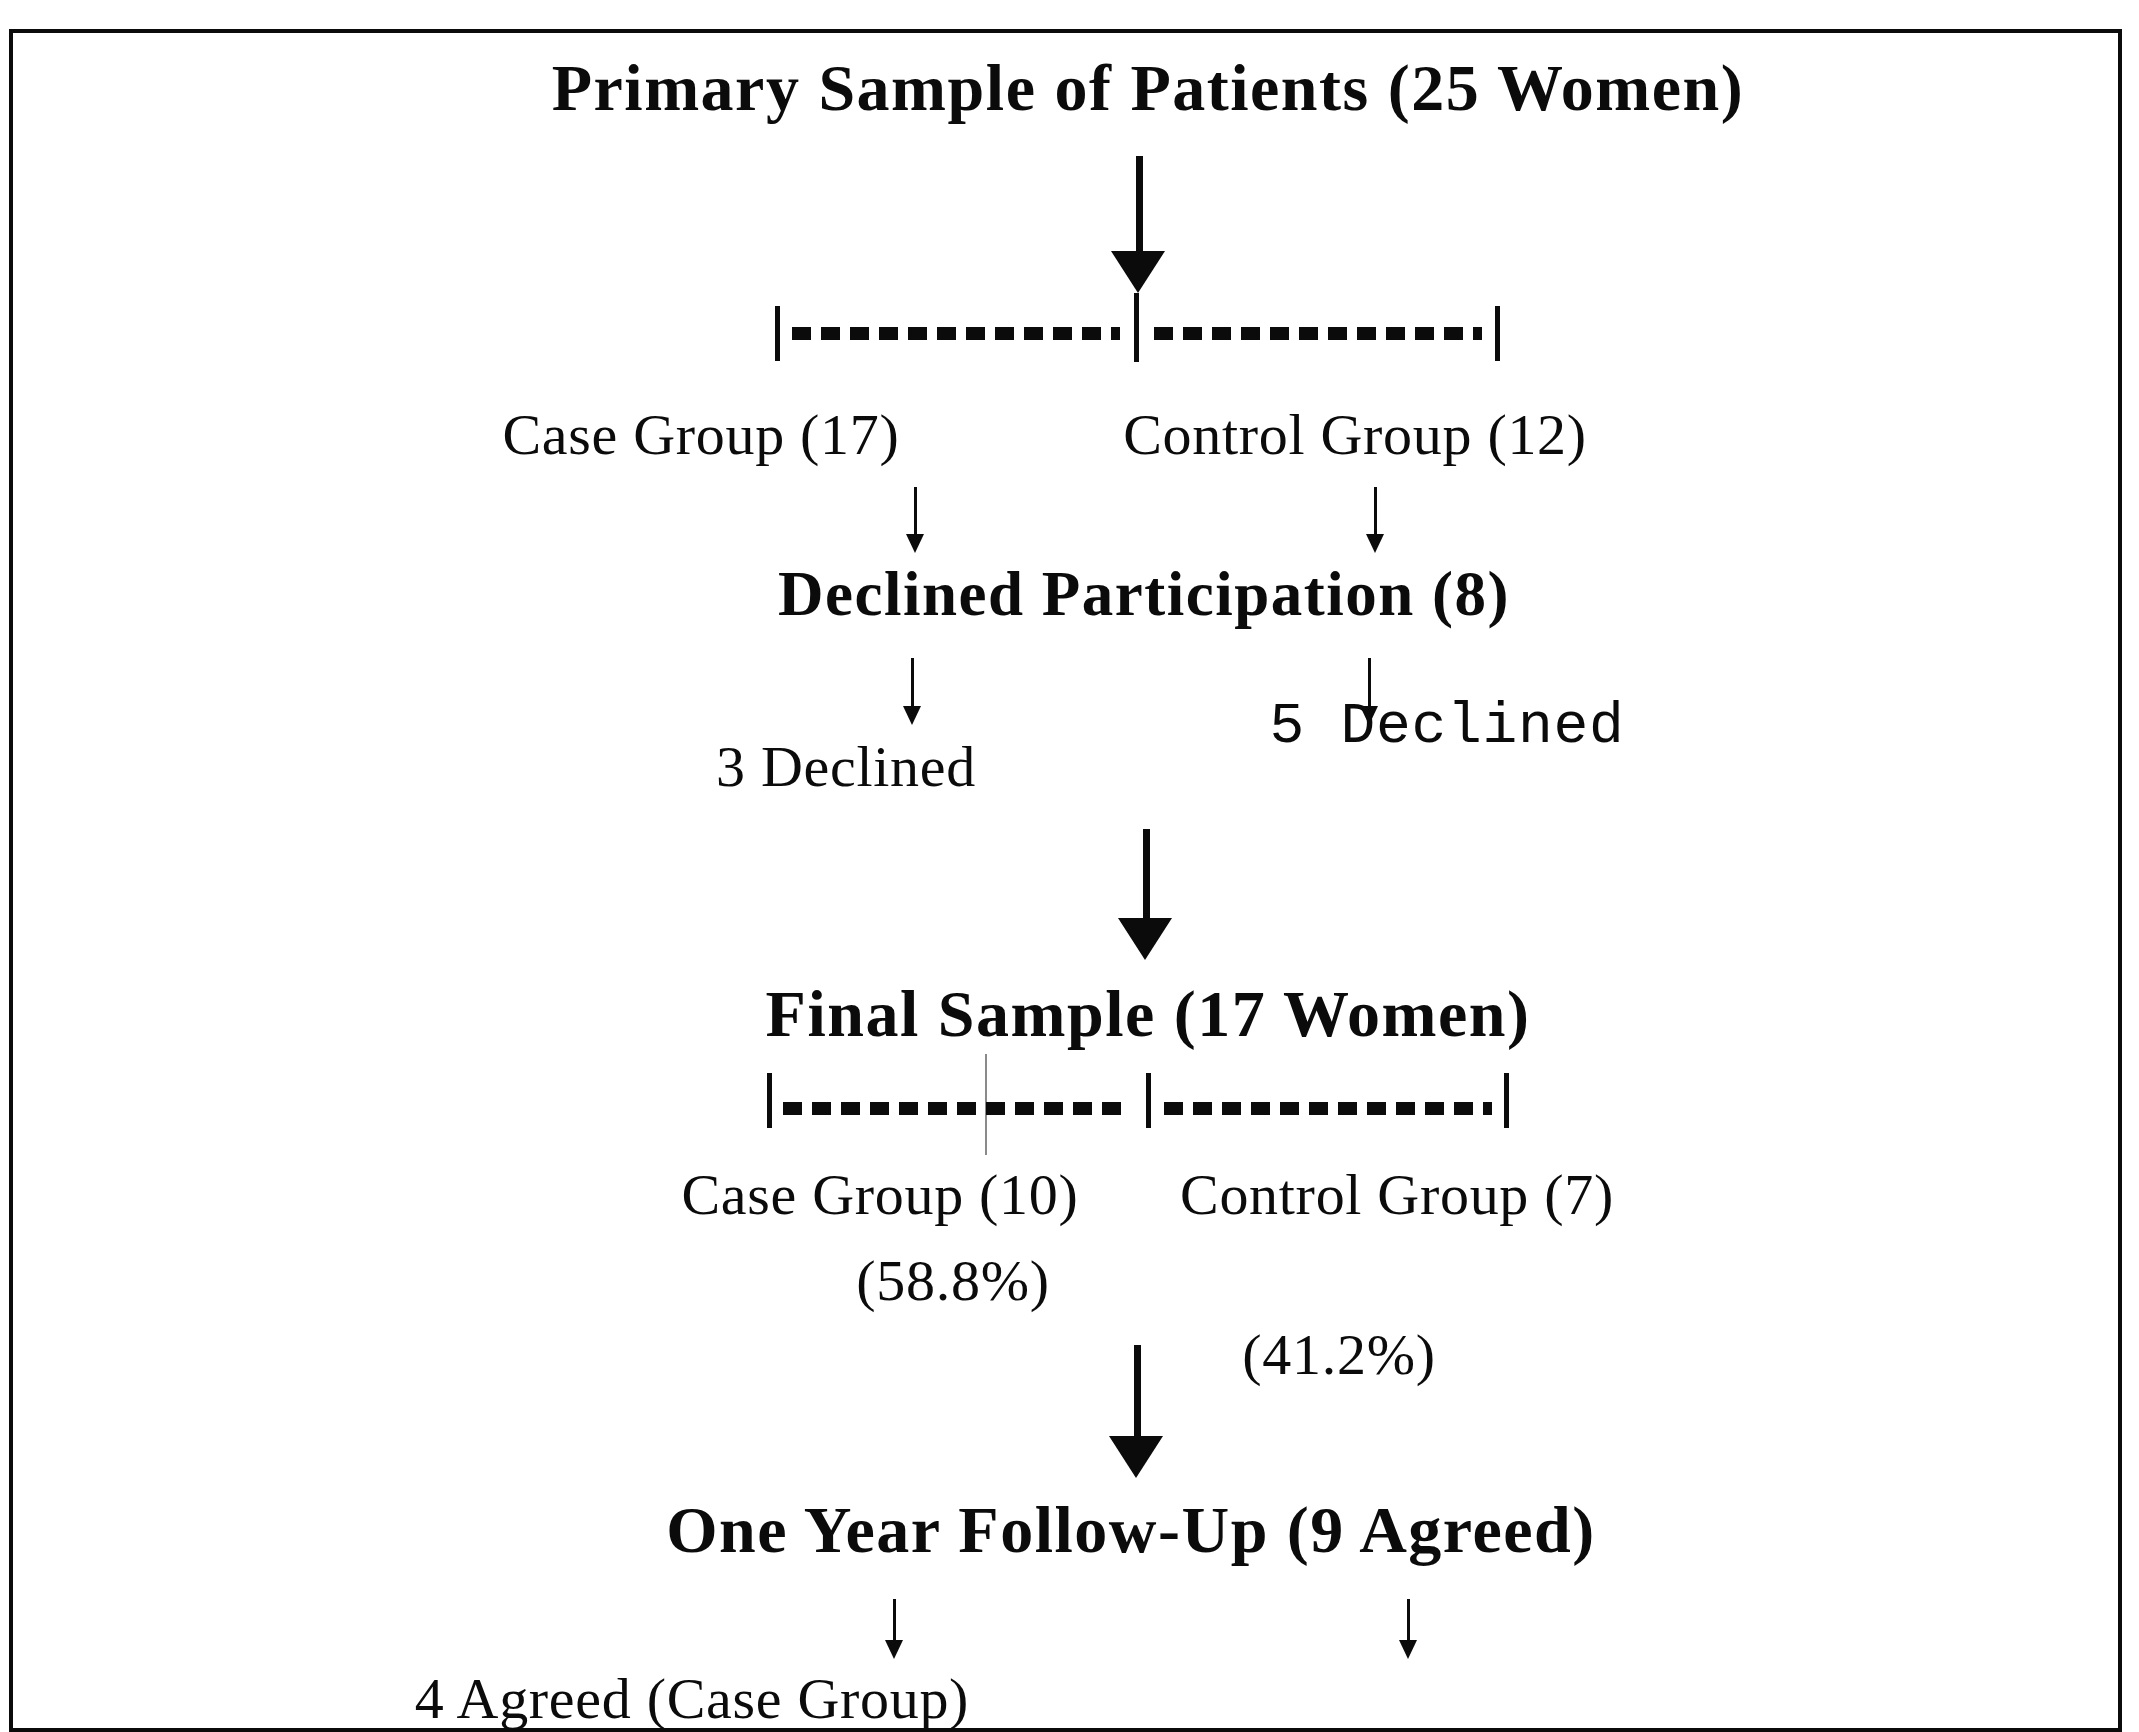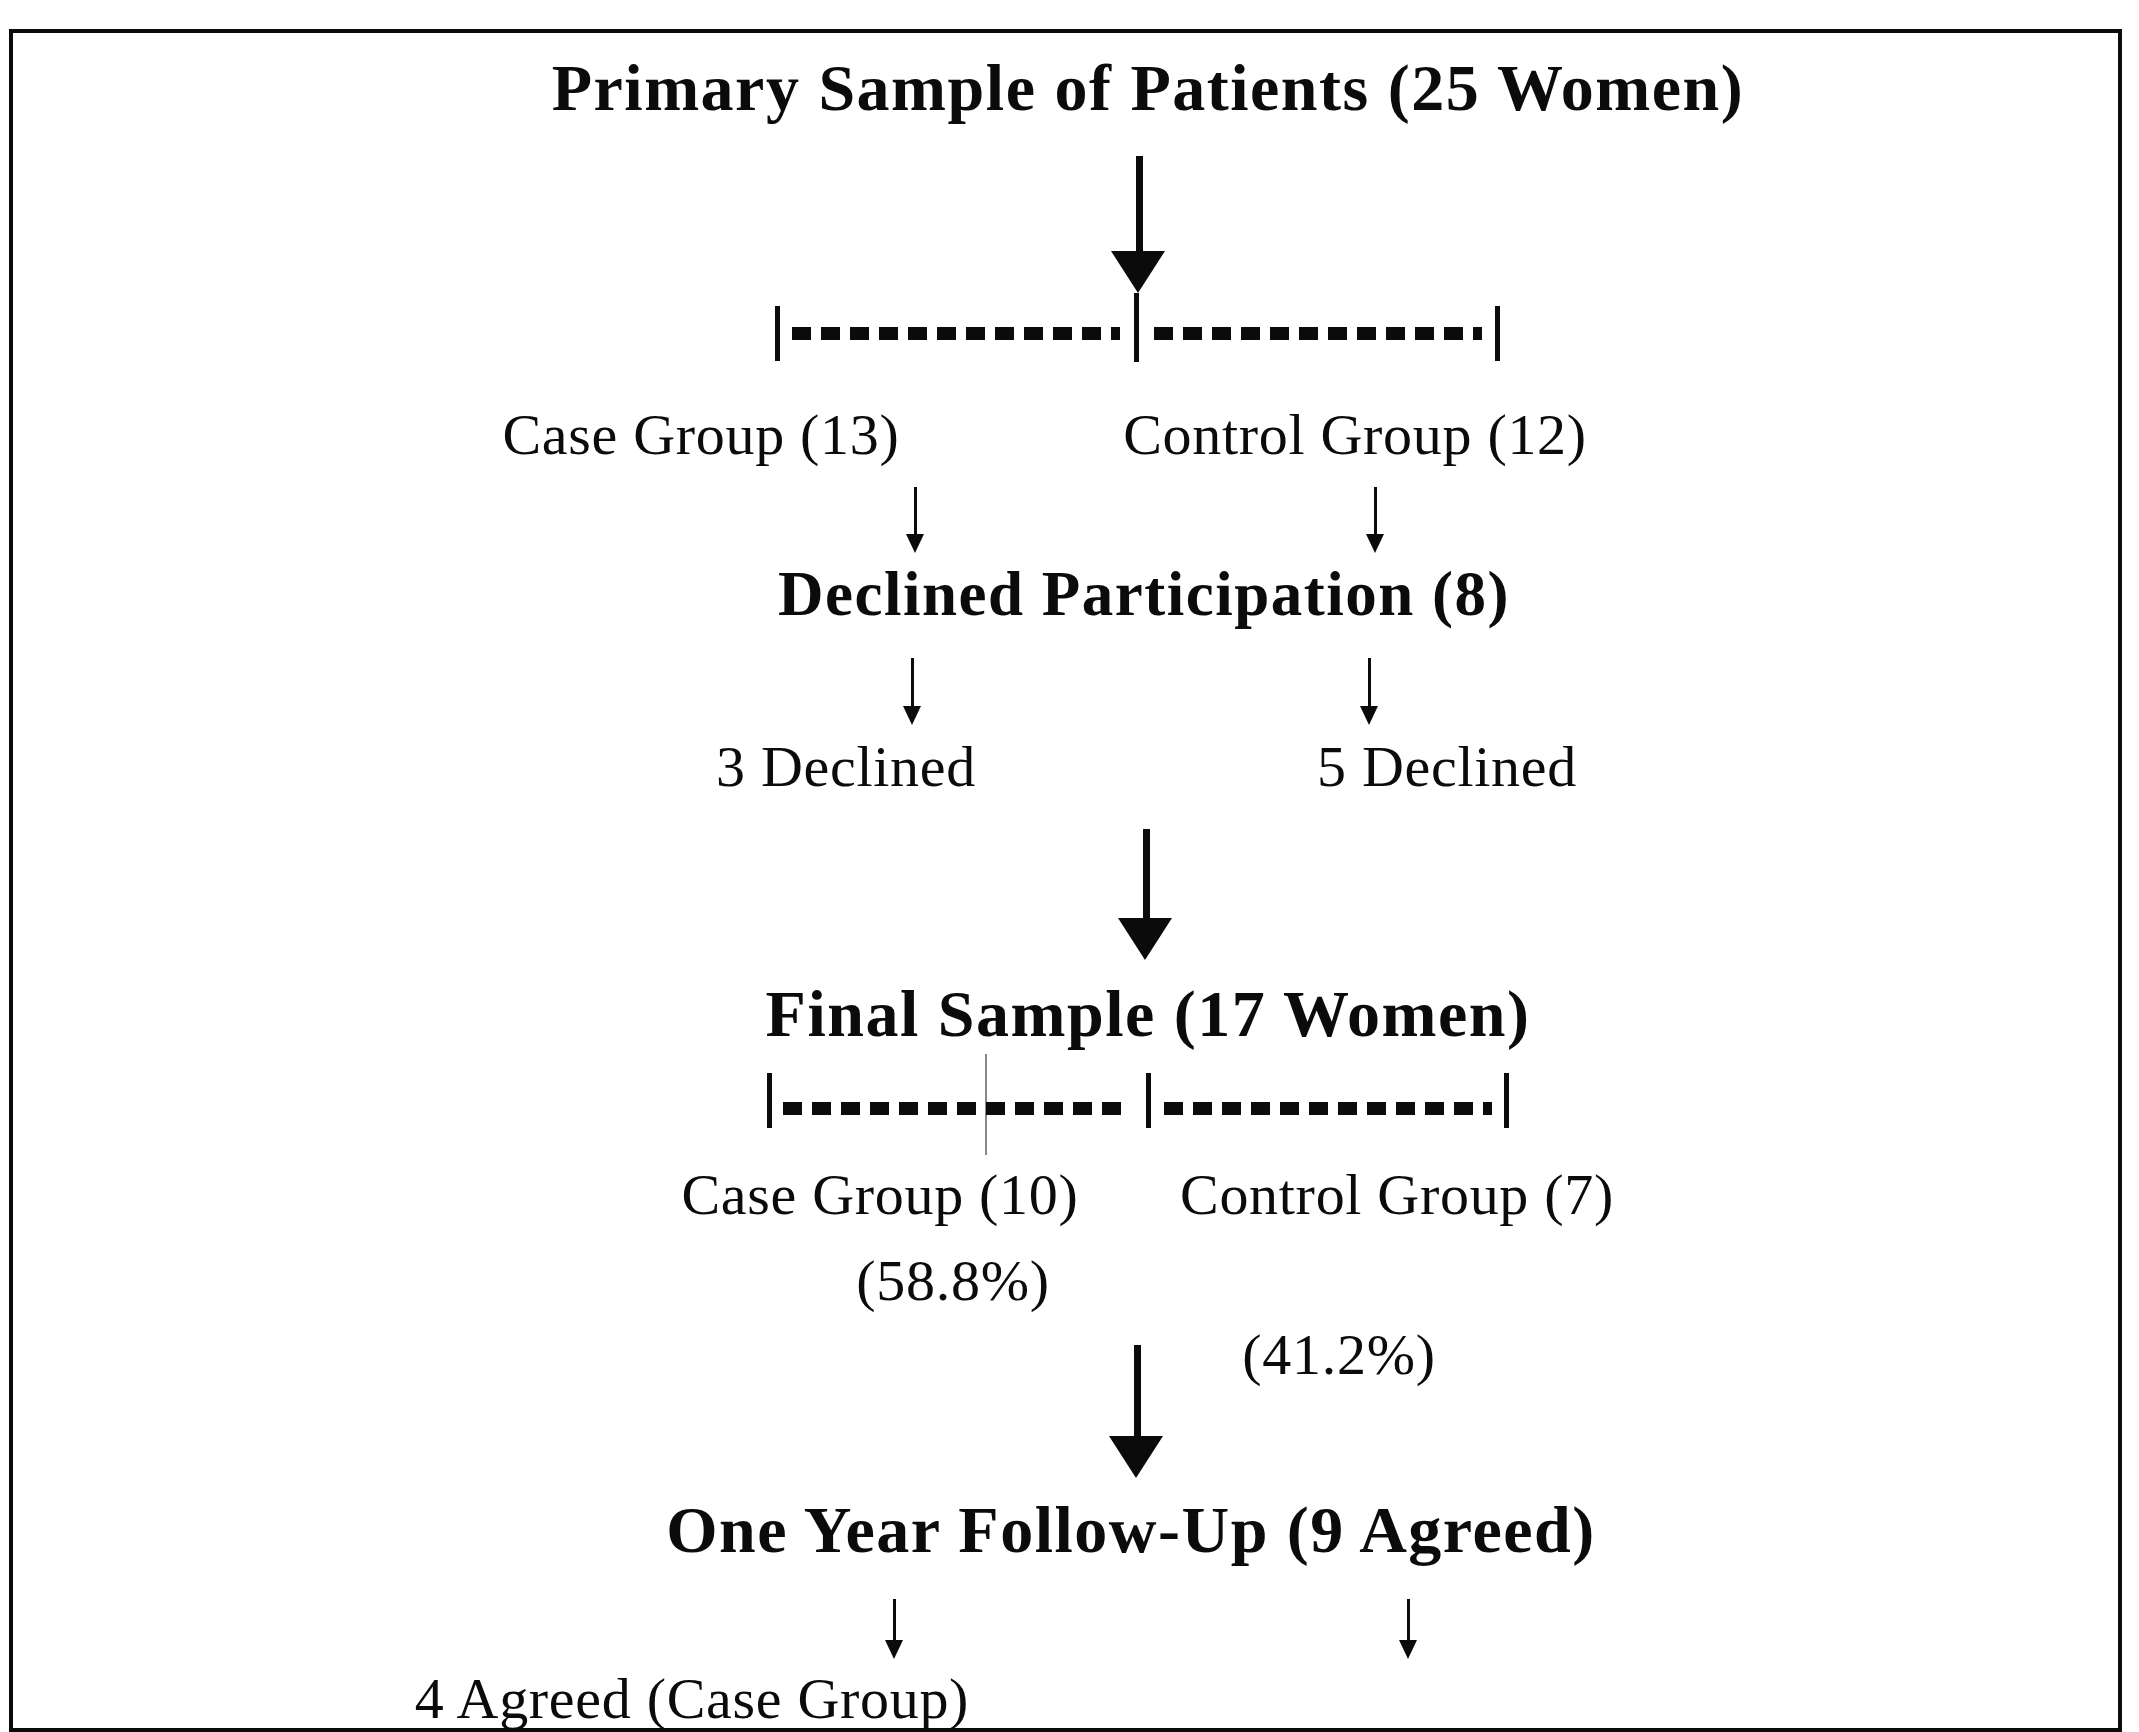--- a/index.html
+++ b/index.html
@@ -65,21 +65,21 @@
   </div>
 
   <div>
     <div class="pipe" style="left:775px;top:286px;height:55px;"></div>
     <div class="dashes" style="left:792px;top:307px;width:328px;"></div>
     <div class="pipe" style="left:1134px;top:273px;height:69px;"></div>
     <div class="dashes" style="left:1154px;top:307px;width:328px;"></div>
     <div class="pipe" style="left:1495px;top:286px;height:55px;"></div>
   </div>
 
-  <div class="txt lbl" style="left:701px;top:382px;">Case Group (13)</div>
+  <div class="txt lbl" style="left:701px;top:382px;">Case Group (17)</div>
   <div class="txt lbl" style="left:1355px;top:382px;text-align:center;">Control Group (12)</div>
 
   <div>
     <div class="stem" style="left:914px;top:467px;width:3px;height:49px;"></div>
     <div class="head-sm" style="left:906px;top:514px;"></div>
   </div>
   <div>
     <div class="stem" style="left:1374px;top:467px;width:3px;height:49px;"></div>
     <div class="head-sm" style="left:1366px;top:514px;"></div>
   </div>
@@ -89,21 +89,21 @@
   <div>
     <div class="stem" style="left:911px;top:638px;width:3px;height:51px;"></div>
     <div class="head-sm" style="left:903px;top:686px;"></div>
   </div>
   <div>
     <div class="stem" style="left:1368px;top:638px;width:3px;height:51px;"></div>
     <div class="head-sm" style="left:1360px;top:686px;"></div>
   </div>
 
   <div class="txt lbl" style="left:846px;top:714px;">3 Declined</div>
-  <div class="txt lbl" style="left:1447px;top:714px;">5 Declined</div>
+  <div class="txt lbl" style="left:1447px;top:674px;font-family:Liberation Mono, monospace;">5 Declined</div>
 
   <div>
     <div class="stem" style="left:1143px;top:809px;width:6.7px;height:91px;"></div>
     <div class="head" style="left:1118px;top:898px;"></div>
   </div>
 
   <div class="txt h1" style="left:1148px;top:956px;">Final Sample (17 Women)</div>
 
   <div class="artifact" style="left:985px;top:1034px;width:2.2px;height:101px;"></div>
 

